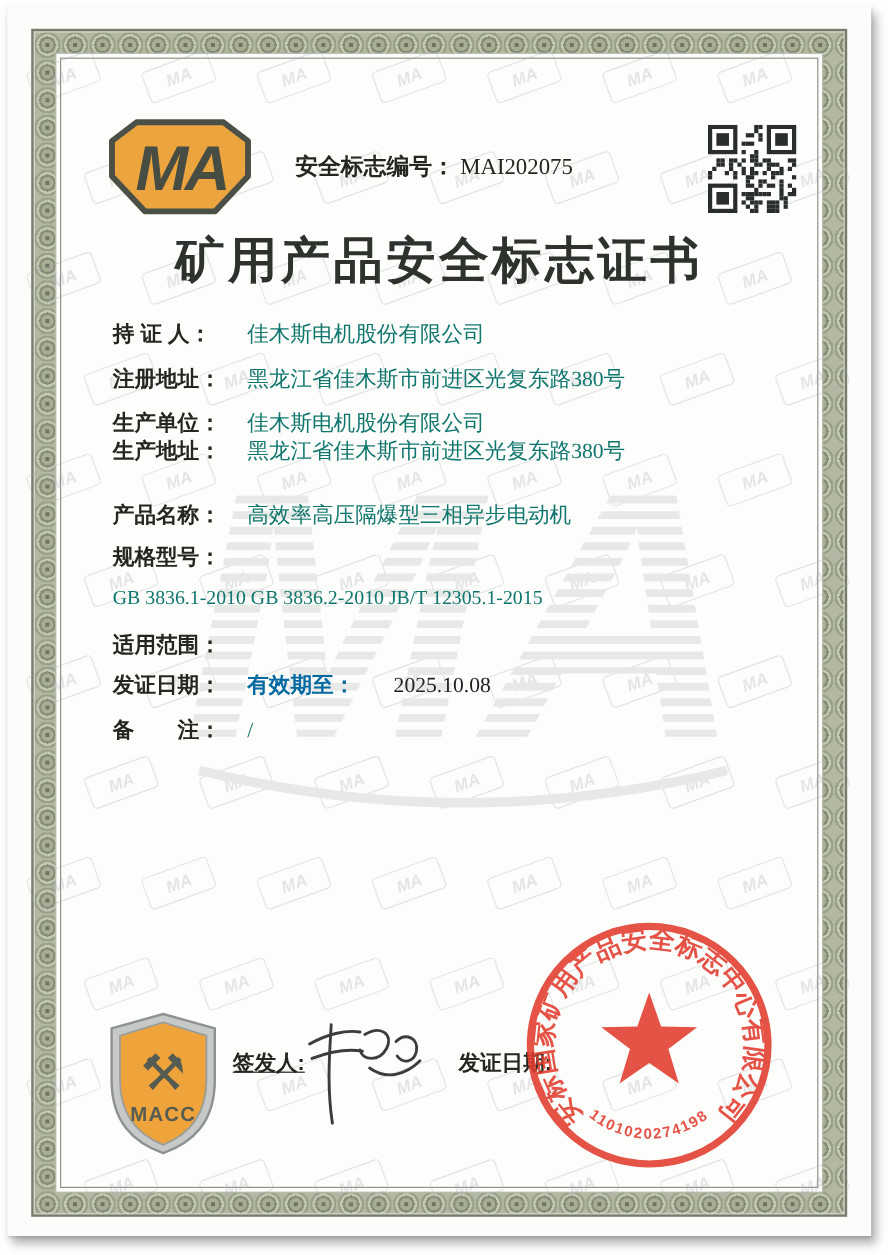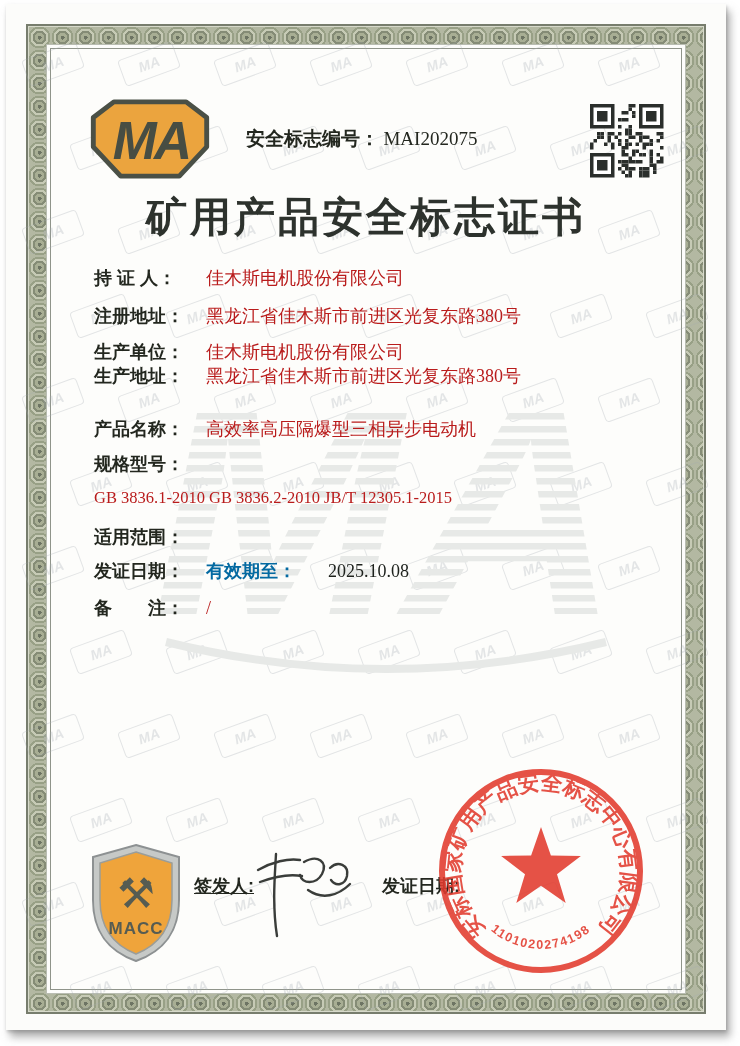--- a/index.html
+++ b/index.html
@@ -27,21 +27,21 @@
   .cert-line{position:absolute;left:240px;top:122px;white-space:nowrap;}
   .cert-line .lbl{font-weight:bold;font-size:19px;color:#23271f;}
   .cert-line .val{font-family:"Liberation Serif","DejaVu Serif",serif;font-size:19px;color:#23271f;}
   .title{position:absolute;left:0;right:0;top:186px;text-align:center;
     font-family:"Liberation Serif","DejaVu Serif",serif;font-weight:bold;font-size:41px;
     letter-spacing:3px;color:#2d322d;}
   .fields{position:absolute;left:88px;top:260px;width:600px;}
   .frow{position:absolute;left:0;display:flex;align-items:baseline;white-space:nowrap;}
   .frow .lbl{font-weight:bold;font-size:18px;color:#23271f;width:112px;flex:0 0 auto;}
   .frow .lbl.wide{width:auto;margin-right:14px;}
-  .frow .val{font-family:"Liberation Serif","DejaVu Serif",serif;font-size:18px;color:#b91c1c;}
+  .frow .val{font-family:"Liberation Serif","DejaVu Serif",serif;font-size:18px;color:#0f766e;}
   .frow .val.std{font-size:16.5px;}
   .frow .val.date1{width:198px;}
   .frow .lbl2{font-weight:bold;font-size:18px;color:#0369a1;width:96px;flex:0 0 auto;}
   .frow .val2{font-family:"Liberation Serif","DejaVu Serif",serif;font-size:18px;color:#1d211c;margin-left:26px;}
   .declaration{position:absolute;left:70px;top:684px;width:604px;
     font-family:"Liberation Serif","DejaVu Serif",serif;font-size:17px;line-height:27.5px;
     color:#1c201b;text-indent:2em;text-align:justify;}
   .shield{position:absolute;left:80px;top:838px;}
   .signer{position:absolute;left:188px;top:870px;font-weight:bold;font-size:18px;color:#23271f;text-decoration:underline;}
   .signature{position:absolute;left:240px;top:836px;}

